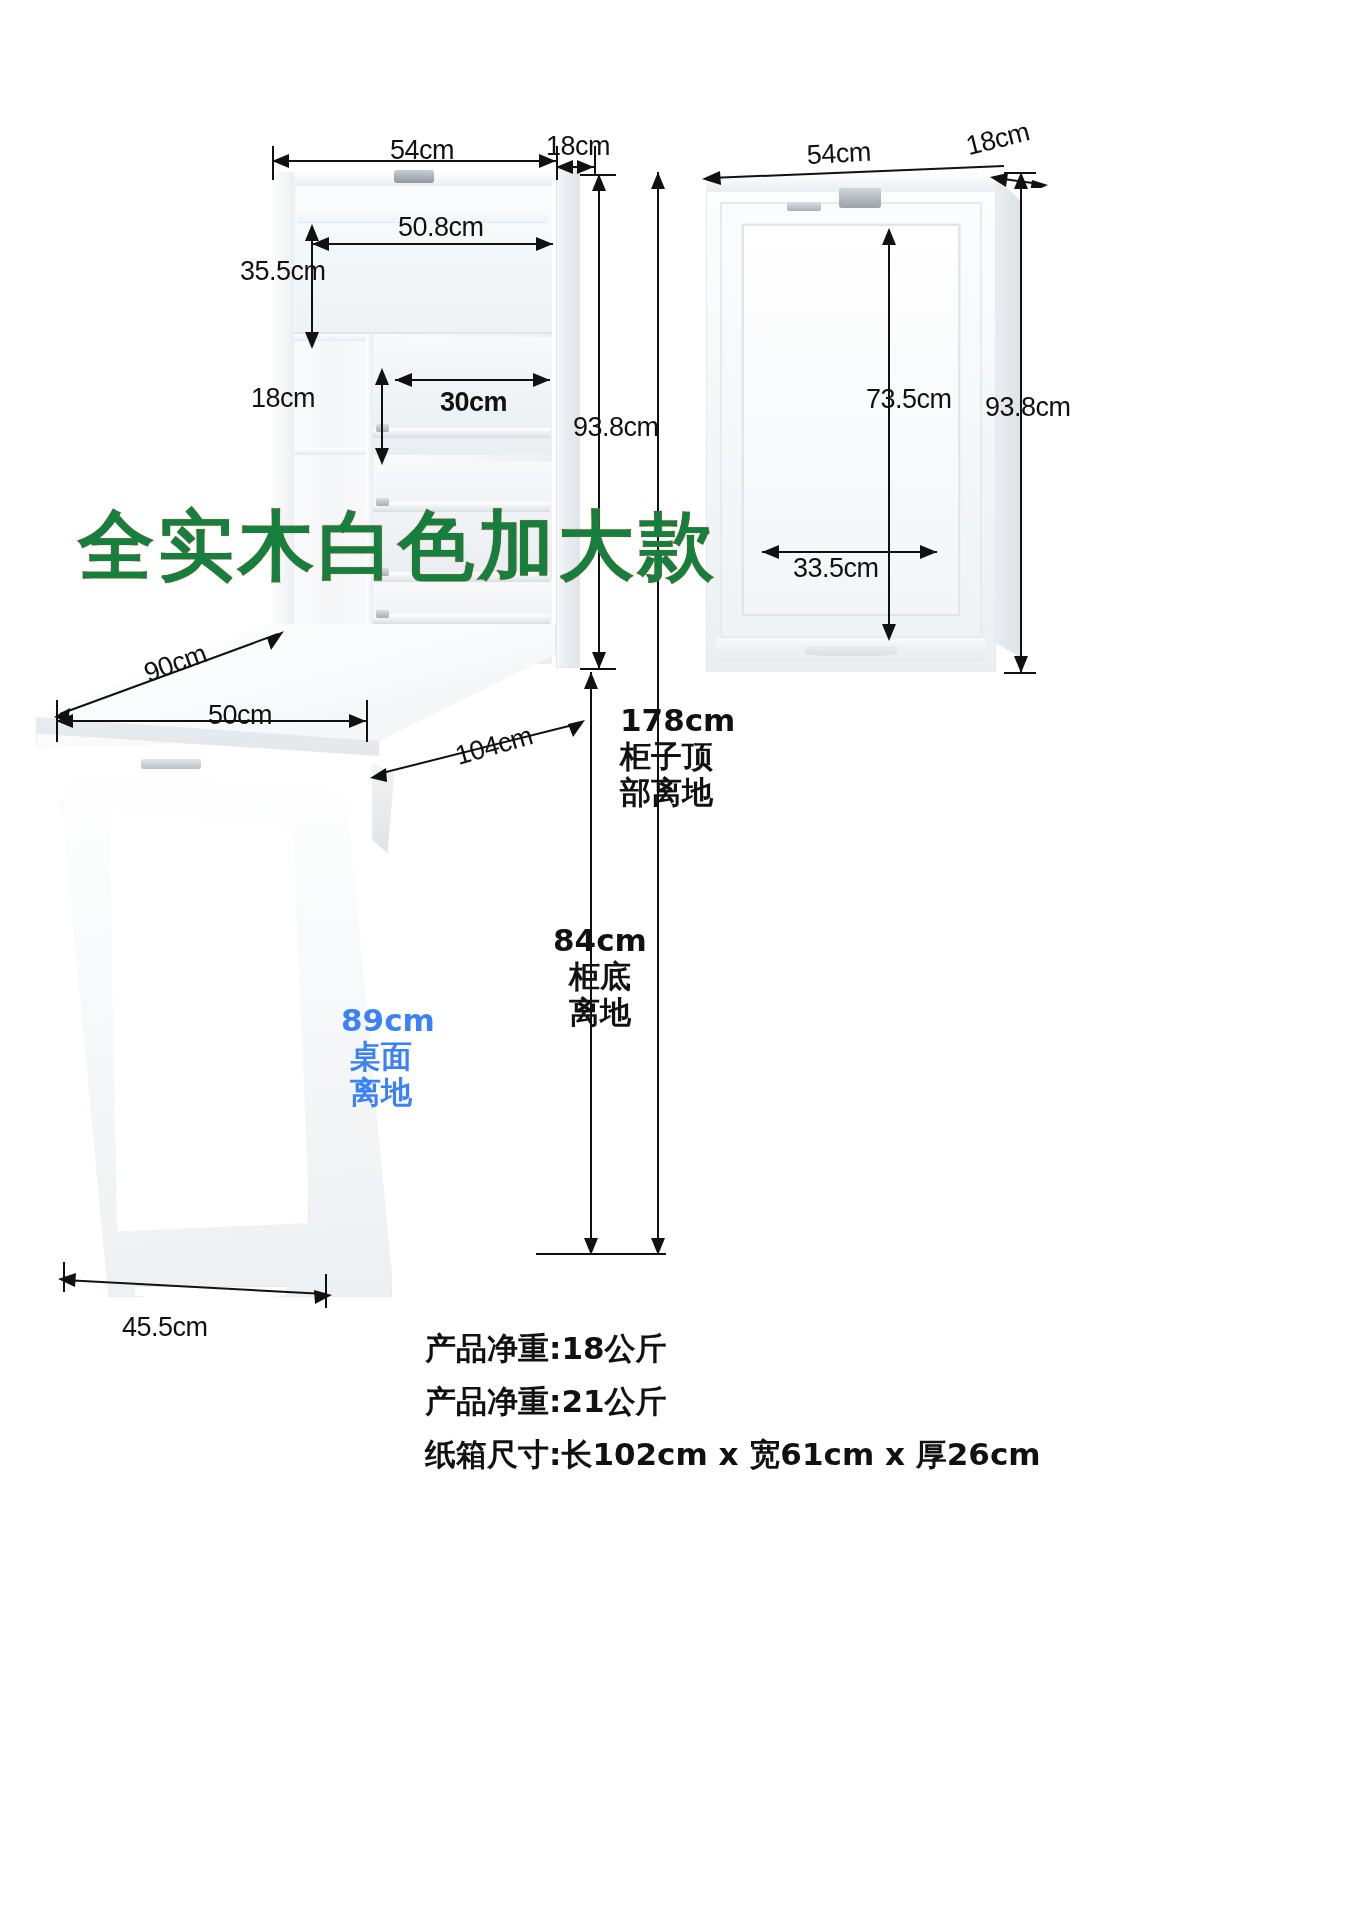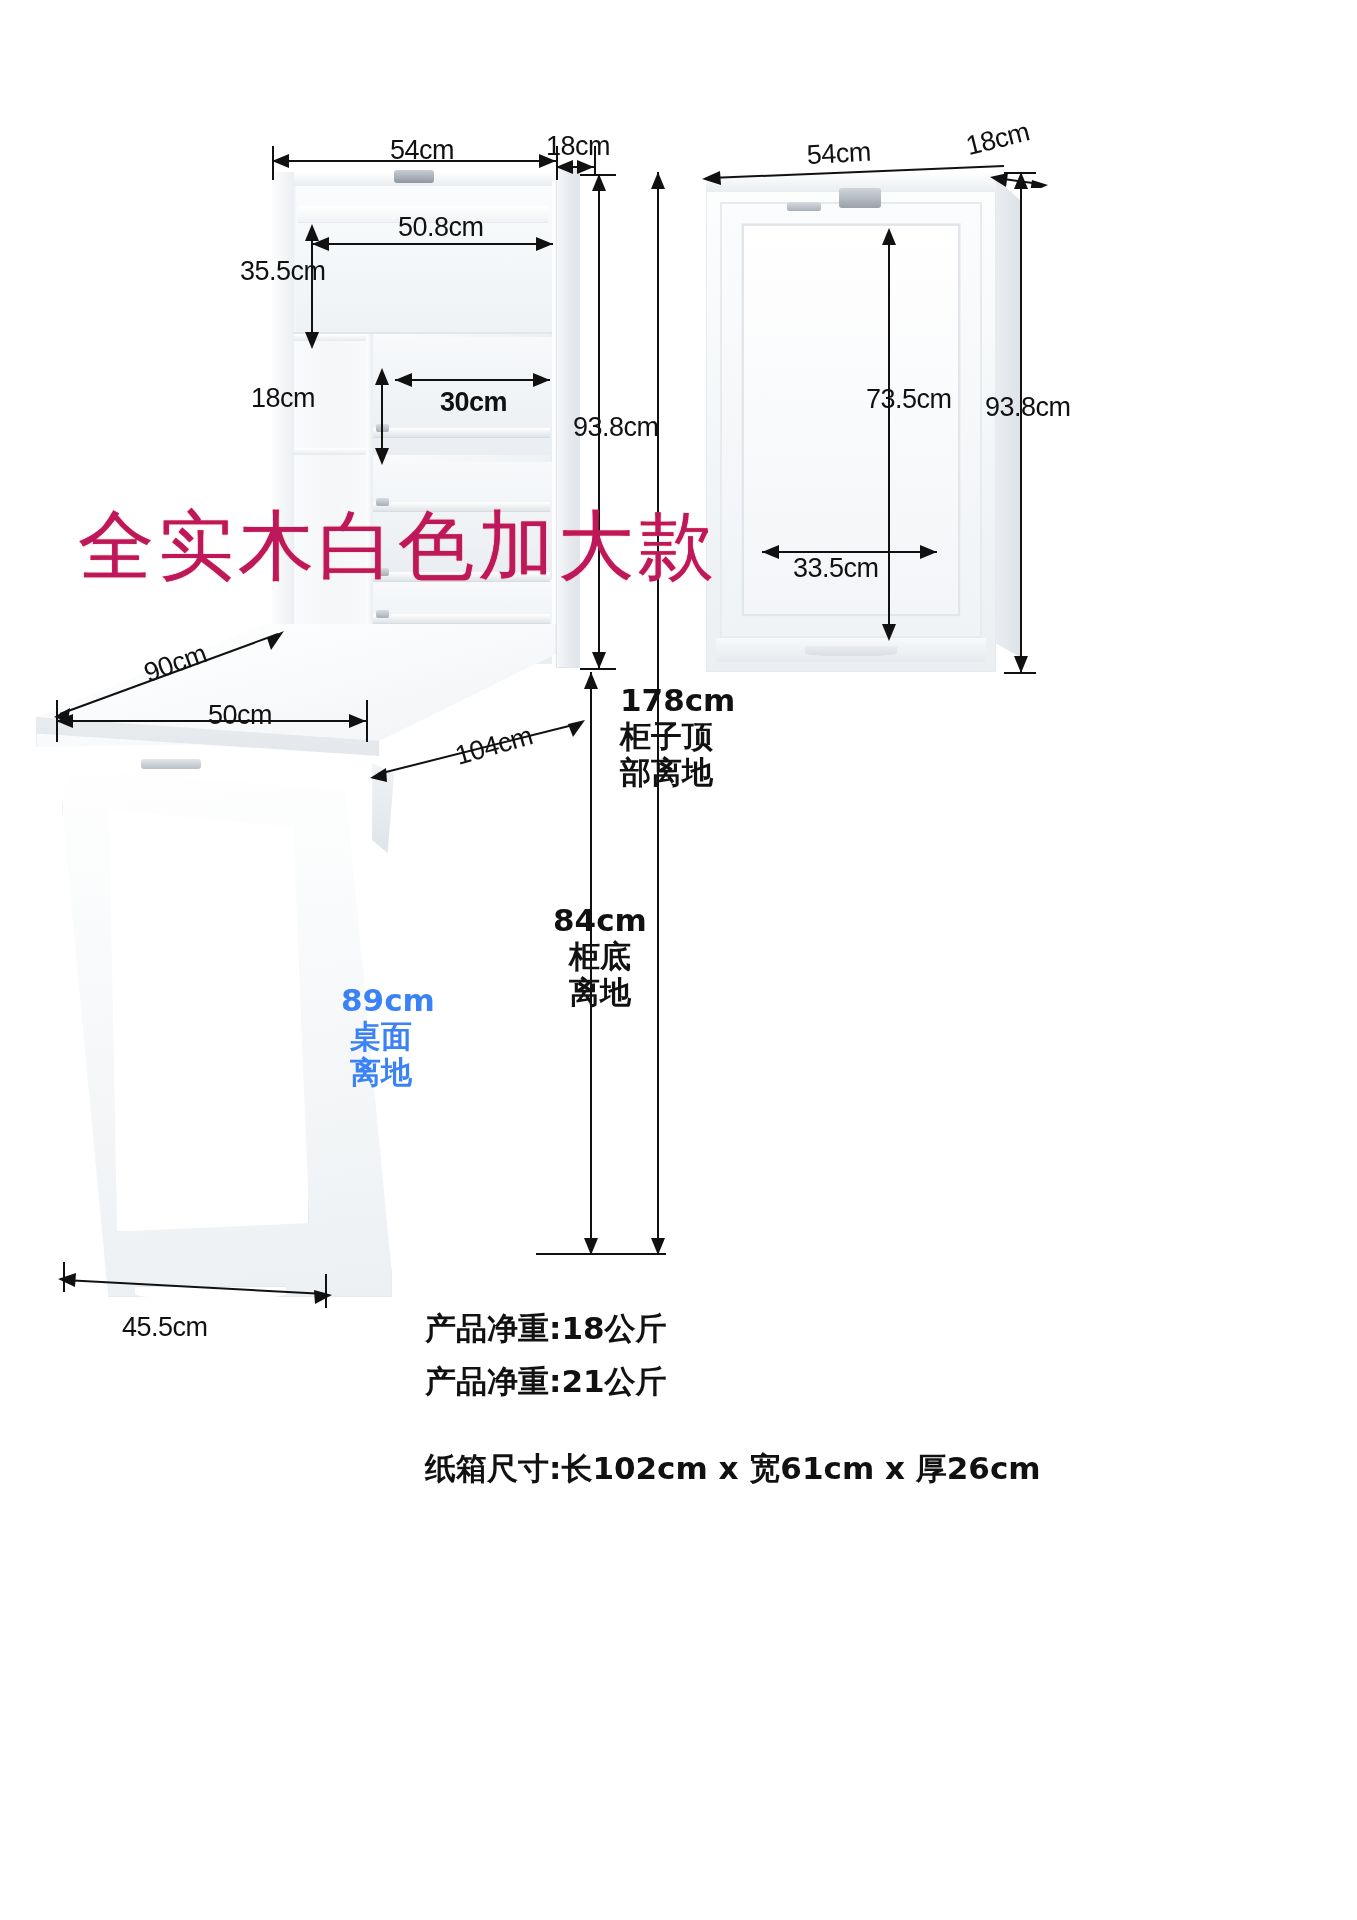--- a/index.html
+++ b/index.html
@@ -26,30 +26,30 @@
 
   
   .cn{
     position:absolute;
     font-weight:bold;
     color:#111;
     white-space:nowrap;
     font-family:"DejaVu Sans","Liberation Sans",sans-serif;
     line-height:1.18;
   }
-  .cn.big{font-size:31px;}
+  .cn.big{font-size:31px;margin-top:20px;}
   .cn.red{color:#3b82f6;}
 
   
   .headline{
     position:absolute;
     left:78px;top:496px;
     font-size:76px;
-    font-weight:normal;
-    color:#be185d;
+    font-weight:bold;
+    color:#15803d;
     letter-spacing:4px;
     white-space:nowrap;
     font-family:"DejaVu Sans","Liberation Sans",sans-serif;
     text-shadow:0 0 1px #ee2a17;
   }
 
   
   .ln{position:absolute;background:#111;}
   .lnh{height:2px;}
   .lnv{width:2px;}
@@ -370,15 +370,15 @@
   <div class="cn big" style="left:569px;top:974px;">离地</div>
 
   <div class="cn big red" style="left:341px;top:982px;">89cm</div>
   <div class="cn big red" style="left:350px;top:1018px;">桌面</div>
   <div class="cn big red" style="left:350px;top:1054px;">离地</div>
 
   <div class="headline">全实木白色加大款</div>
 
   <div class="cn big" style="left:425px;top:1310px;">产品净重:18公斤</div>
   <div class="cn big" style="left:425px;top:1363px;">产品净重:21公斤</div>
-  <div class="cn big" style="left:425px;top:1450px;text-align:center;">纸箱尺寸:长102cm x 宽61cm x 厚26cm</div>
+  <div class="cn big" style="left:425px;top:1416px;text-align:center;">纸箱尺寸:长102cm x 宽61cm x 厚26cm</div>
 
 </div>
 
 </body></html>

